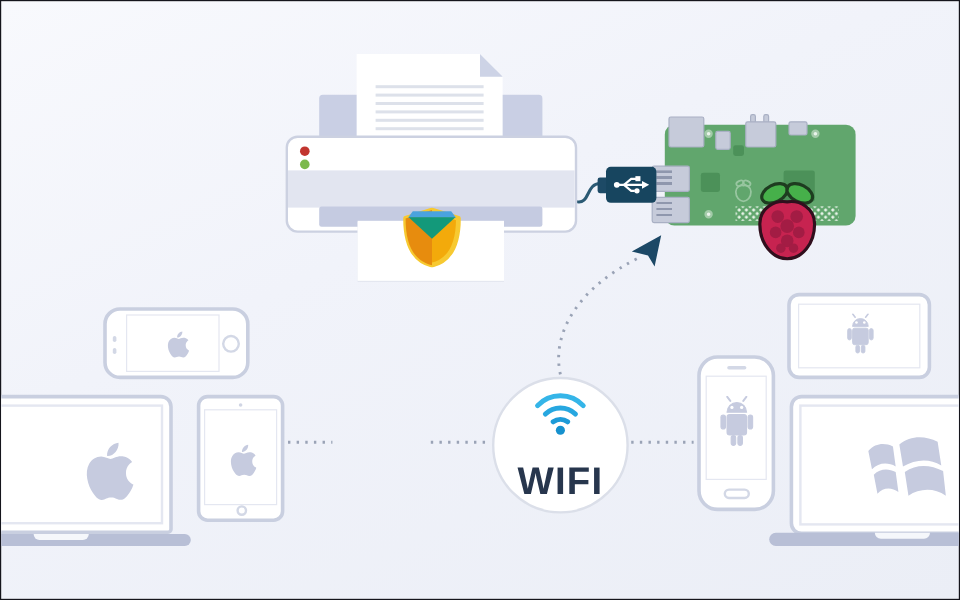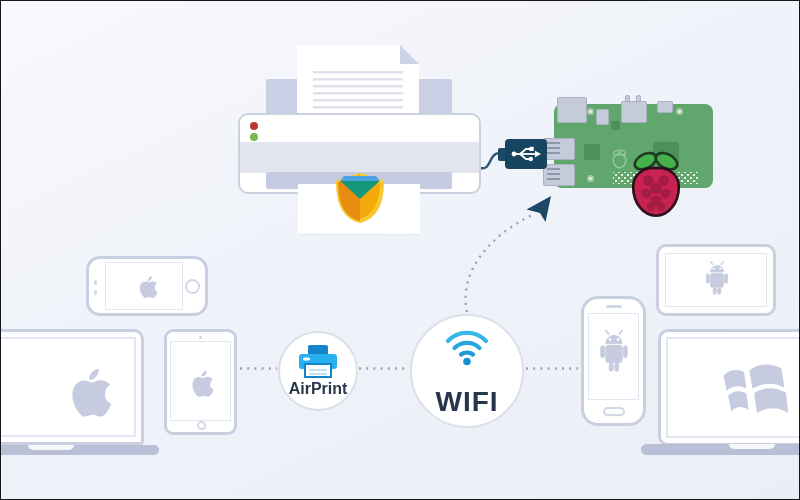--- a/index.html
+++ b/index.html
@@ -33,21 +33,21 @@
   .usb-tab{left:497px;top:147px;width:10px;height:13px;background:#1d4a66;border-radius:2px;}
   .usb-body{left:504px;top:138px;width:42px;height:30px;background:var(--cable-teal,#17455f);border-radius:4px;
     display:flex;align-items:center;justify-content:center;}
   
   .hub{background:#fff;border:2px solid #dbdfe9;border-radius:50%;box-sizing:border-box;
     display:flex;flex-direction:column;align-items:center;justify-content:center;}
   .hub.airprint{left:277px;top:330px;width:80px;height:80px;}
   .hub.wifi{left:409px;top:313px;width:114px;height:114px;}
   .hub-label{color:var(--label-text,#27364d);font-weight:700;}
   .hub.airprint .hub-label{font-size:16px;margin-top:2px;}
-  .hub.wifi .hub-label{font-size:28px;letter-spacing:1px;margin-top:20px;}
+  .hub.wifi .hub-label{font-size:32px;letter-spacing:1px;margin-top:20px;}
   
   .device{background:#fff;border:3px solid var(--device-outline,#c9cfe0);box-sizing:border-box;}
   .screen-line{position:absolute;border:2px solid #e4e7f1;}
   .iphone{left:85px;top:255px;width:122px;height:60px;border-radius:14px;}
   .iphone .screen-line{left:16px;right:22px;top:3px;bottom:3px;border-width:1px;}
   .home-circle{position:absolute;border:2px solid #d3d8e6;border-radius:50%;box-sizing:border-box;}
   .macbook-screen{left:-36px;top:328px;width:179px;height:116px;border-radius:10px 10px 4px 4px;}
   .macbook-screen .screen-line{left:5px;right:5px;top:5px;bottom:5px;}
   .laptop-base{background:#b8bfd6;}
   .notch{position:absolute;height:5px;background:#f5f7fb;border-radius:0 0 5px 5px;top:0;}
@@ -223,31 +223,20 @@
 
   <div class="abs device ipad">
     <div class="screen-line"></div>
     <span class="cam-dot" style="left:32px;top:4px;"></span>
     <span class="home-circle" style="left:30px;bottom:2.5px;width:9px;height:9px;"></span>
     <svg class="glyph" style="left:22px;top:36px;" width="25" height="30" viewBox="0 0 150 180" fill="var(--device-glyph,#c6cbdf)">
         <use href="#apple-logo"></use>
       </svg>
   </div>
 
-  <div class="abs hub airprint">
-    <svg width="40" height="34" viewBox="0 0 40 34">
-      <rect x="10" y="1" width="20" height="11" rx="2" fill="var(--accent-blue-dark,#1284c7)"></rect>
-      <rect x="1" y="10" width="38" height="15" rx="3" fill="var(--accent-blue,#27b1f2)"></rect>
-      <rect x="5" y="13.5" width="7" height="3" rx="1.5" fill="#ffffff"></rect>
-      <rect x="7" y="20" width="26" height="13" fill="#ffffff" stroke="var(--accent-blue-dark,#1284c7)" stroke-width="2"></rect>
-      <rect x="11" y="25" width="18" height="2" fill="#bfe3f7"></rect>
-      <rect x="11" y="29" width="18" height="2" fill="#bfe3f7"></rect>
-    </svg>
-    <div class="hub-label">AirPrint</div>
-  </div>
 
   <div class="abs hub wifi">
     <svg width="50" height="41" viewBox="0 0 50 41">
       <g fill="none" stroke-linecap="round" stroke-width="4.2">
         <path d="M6,16 A26,26 0 0 1 44,16" stroke="#35b5e8"></path>
         <path d="M12.5,23 A18,18 0 0 1 37.5,23" stroke="#27a7e0"></path>
         <path d="M19,29.5 A10,10 0 0 1 31,29.5" stroke="#1d9bd8"></path>
       </g>
       <circle cx="25" cy="36.5" r="3.8" fill="#1691ce"></circle>
     </svg>

